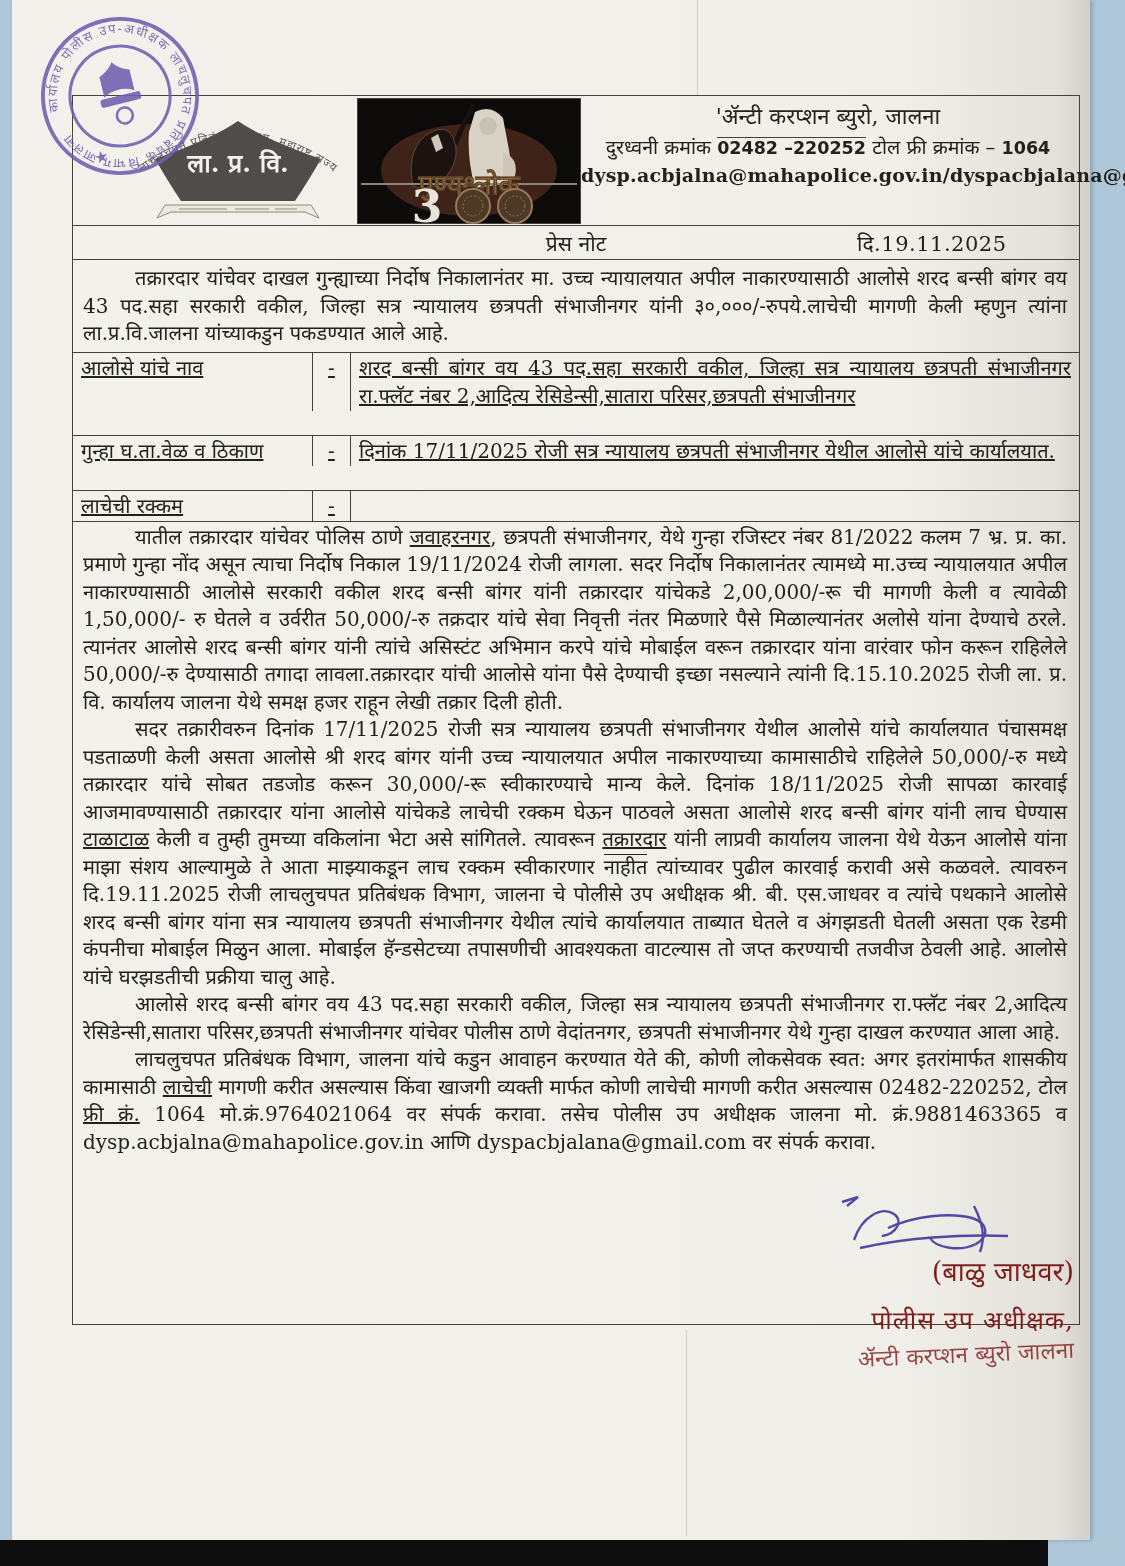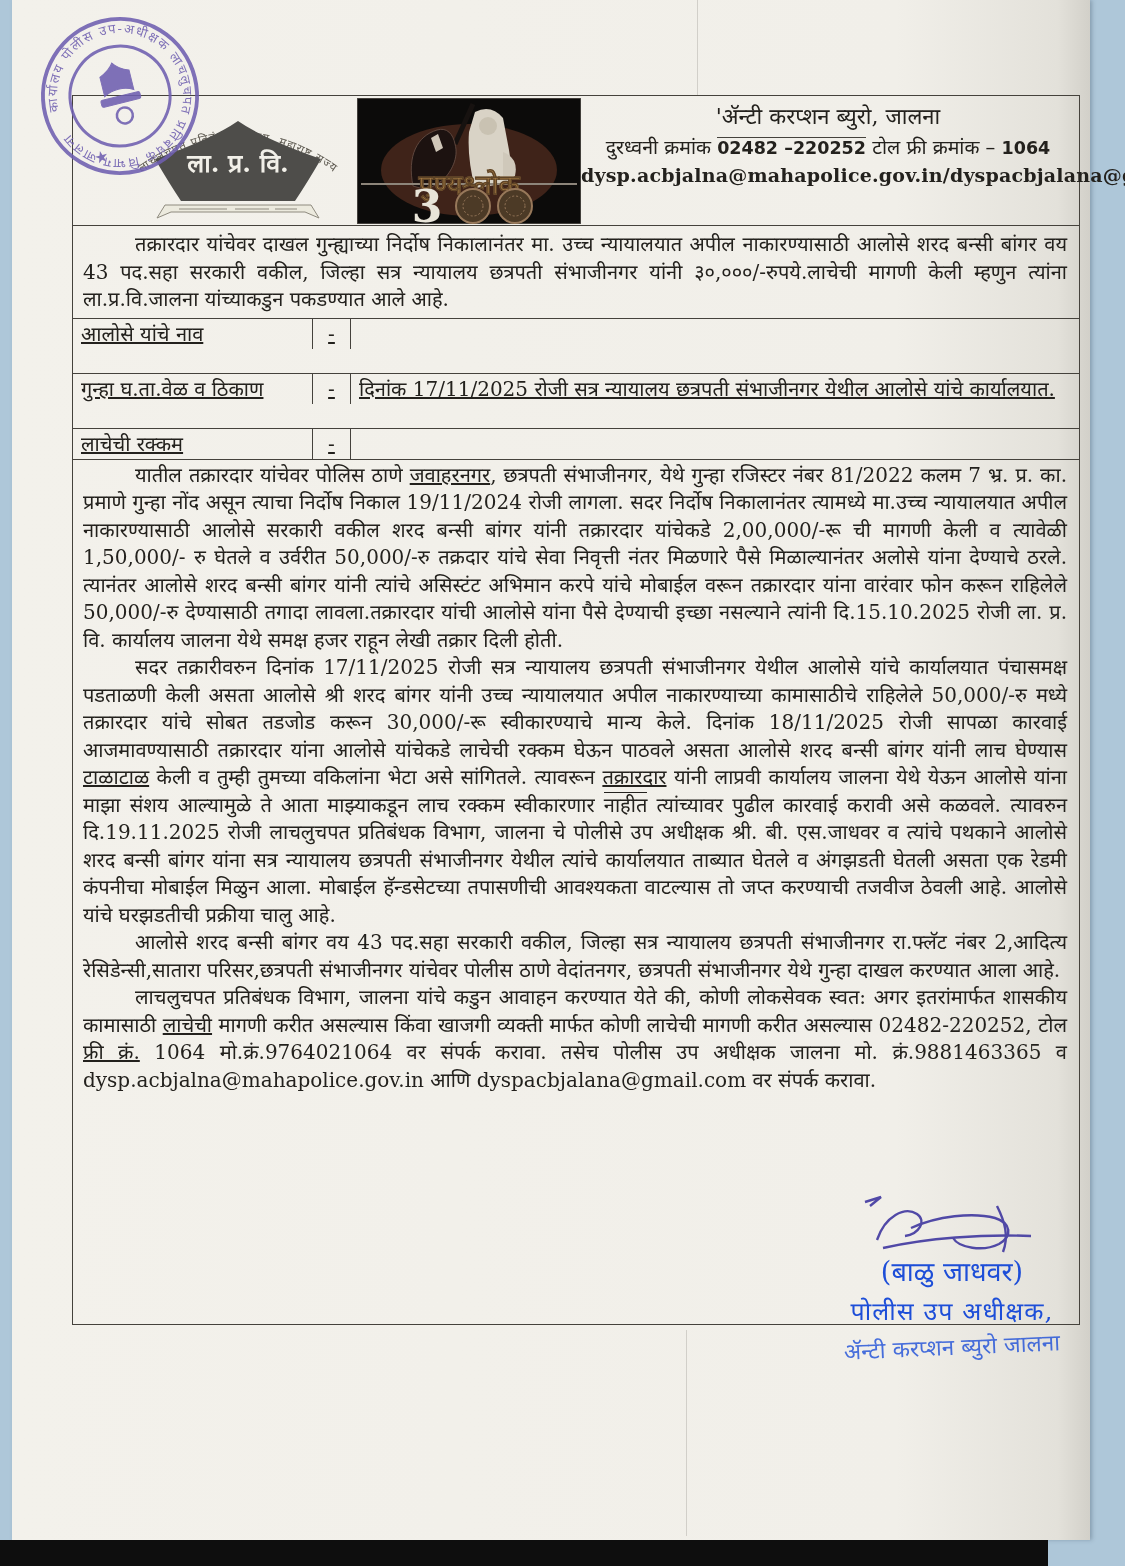--- a/index.html
+++ b/index.html
@@ -37,24 +37,24 @@
   .trow{display:grid;grid-template-columns:240px 38px 1fr;}
   .trow + .trow{border-top:1.6px solid #45423c;margin-top:24px;}
   .tc{padding:1px 8px;line-height:28px;text-decoration:underline;}
   .tc.lab{border-right:1.6px solid #45423c;}
   .tc.dash{border-right:1.6px solid #45423c;text-align:center;}
 
   .stamp-round{position:absolute;left:36px;top:10px;width:168px;height:172px;transform:rotate(-14deg);opacity:.88;}
   .acb-logo{position:absolute;left:44px;top:3px;width:242px;height:126px;}
   .punya{position:absolute;left:284px;top:2px;width:224px;height:126px;}
 
-  .sig-wrap{position:absolute;left:807px;top:1192px;width:290px;text-align:center;color:#1d4ed8;}
+  .sig-wrap{position:absolute;left:784px;top:1192px;width:290px;text-align:right;color:#7f1d1d;}
   .sig-ink{display:block;margin:0 auto;}
   .sig-name{font-size:27px;margin-top:-6px;}
-  .sig-desig{font-size:25px;margin-top:4px;letter-spacing:1px;}
+  .sig-desig{font-size:25px;margin-top:13px;letter-spacing:1px;}
   .sig-org{font-size:22.5px;margin-top:4px;transform:rotate(-2.5deg);opacity:.8;white-space:nowrap;}
 </style>
 </head>
 <body>
 
 <div class="canvas">
   <div class="paper">
     <div class="fold top" style="left:685px;"></div>
   </div>
   <div class="fold bot"></div>
@@ -105,28 +105,33 @@
         <div class="c3">
           <span>दुरध्वनी क्रमांक</span>
           <span class="num oline">02482 –220252</span>
           <span>टोल फ्री क्रमांक –</span>
           <span class="num">1064</span>
         </div>
         <div class="c4">dysp.acbjalna@mahapolice.gov.in/dyspacbjalana@gmail.com</div>
       </div>
     </div>
 
+    <div class="title-row">
+      <div class="press-title">प्रेस नोट</div>
+      <div class="press-date">दि.19.11.2025</div>
+    </div>
 
     <div class="body-text">
       <p>तक्रारदार यांचेवर दाखल गुन्ह्याच्या निर्दोष निकालानंतर मा. उच्च न्यायालयात अपील नाकारण्यासाठी आलोसे शरद बन्सी बांगर वय 43 पद.सहा सरकारी वकील, जिल्हा सत्र न्यायालय छत्रपती संभाजीनगर यांनी ३०,०००/-रुपये.लाचेची मागणी केली म्हणुन त्यांना ला.प्र.वि.जालना यांच्याकडुन पकडण्यात आले आहे.</p>
 
       <div class="case-table">
         <div class="trow">
           <div class="tc lab">आलोसे यांचे नाव</div>
           <div class="tc dash">-</div>
+          <div class="tc">शरद बन्सी बांगर वय 43 पद.सहा सरकारी वकील, जिल्हा सत्र न्यायालय छत्रपती संभाजीनगर रा.फ्लॅट नंबर 2,आदित्य रेसिडेन्सी,सातारा परिसर,छत्रपती संभाजीनगर</div>
         </div>
         <div class="trow">
           <div class="tc lab">गुन्हा घ.ता.वेळ व ठिकाण</div>
           <div class="tc dash">-</div>
           <div class="tc">दिनांक 17/11/2025 रोजी सत्र न्यायालय छत्रपती संभाजीनगर येथील आलोसे यांचे कार्यालयात.</div>
         </div>
         <div class="trow">
           <div class="tc lab">लाचेची रक्कम</div>
           <div class="tc dash">-</div>
         </div>

